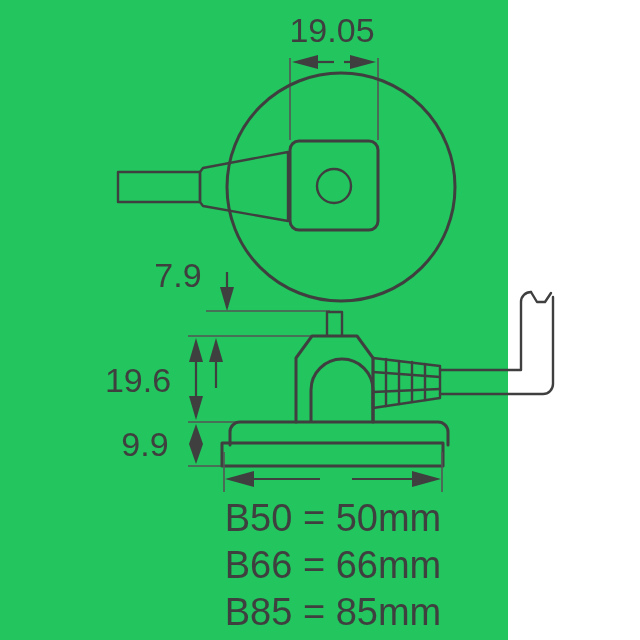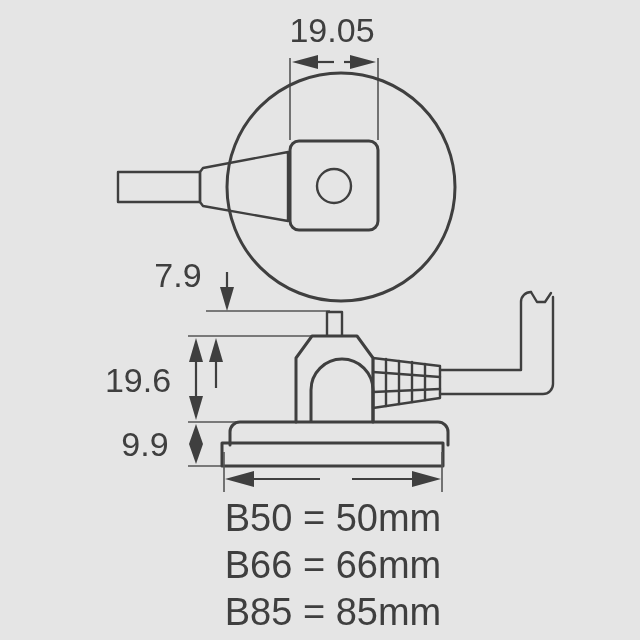--- a/index.html
+++ b/index.html
@@ -1,18 +1,18 @@
 <!DOCTYPE html>
 <html><head>
 <meta charset="utf-8">
 <style>
   html,body{margin:0;padding:0;background:#ffffff;}
   body{width:640px;height:640px;overflow:hidden;
        font-family:"Liberation Sans", sans-serif;color:#3a3a3a;}
-  #stage{position:relative;width:640px;height:640px;background:#e5e5e5;}
+  #stage{position:relative;width:508px;height:640px;background:#22c55e;}
   svg{display:block;position:absolute;top:0;left:0;}
   .part{fill:none;stroke:#3f3f3f;stroke-width:3;stroke-linejoin:round;stroke-linecap:round;}
   .part-thin{fill:none;stroke:#3f3f3f;stroke-width:2.4;stroke-linejoin:round;stroke-linecap:round;}
   .dimline{stroke:#3f3f3f;stroke-width:2.2;fill:none;}
   .extline{stroke:#555;stroke-width:1.6;fill:none;}
   .arrowfill{fill:#3f3f3f;}
   .dimtext{font-family:"Liberation Sans", sans-serif;fill:#3f3f3f;
            font-size:34px;text-anchor:middle;dominant-baseline:alphabetic;}
   .legendtext{font-family:"Liberation Sans", sans-serif;fill:#3f3f3f;
               font-size:38px;text-anchor:middle;}

